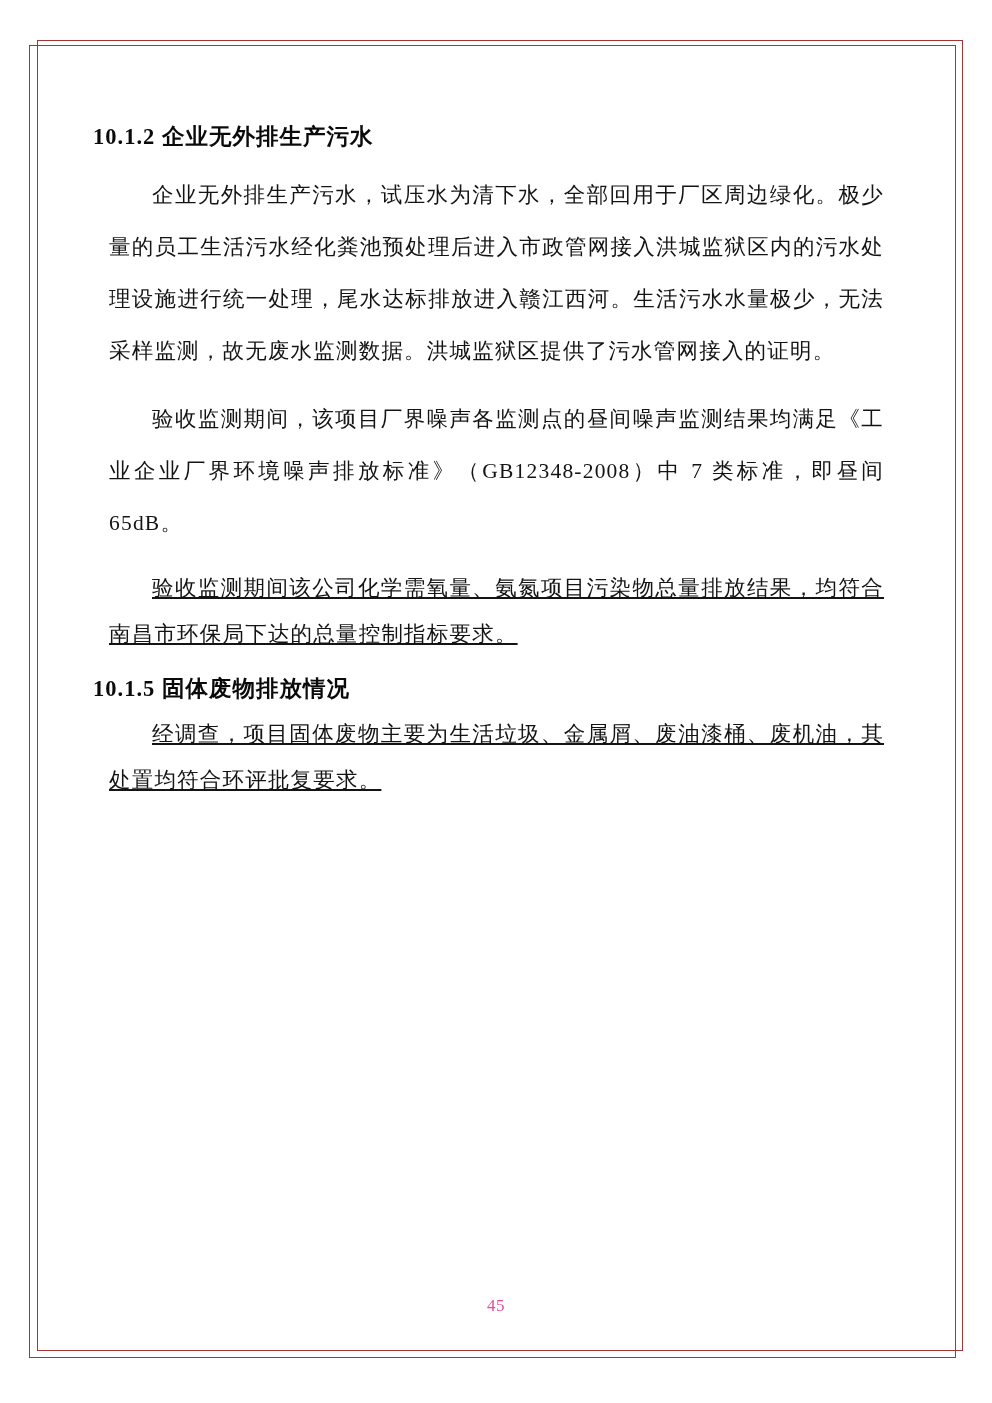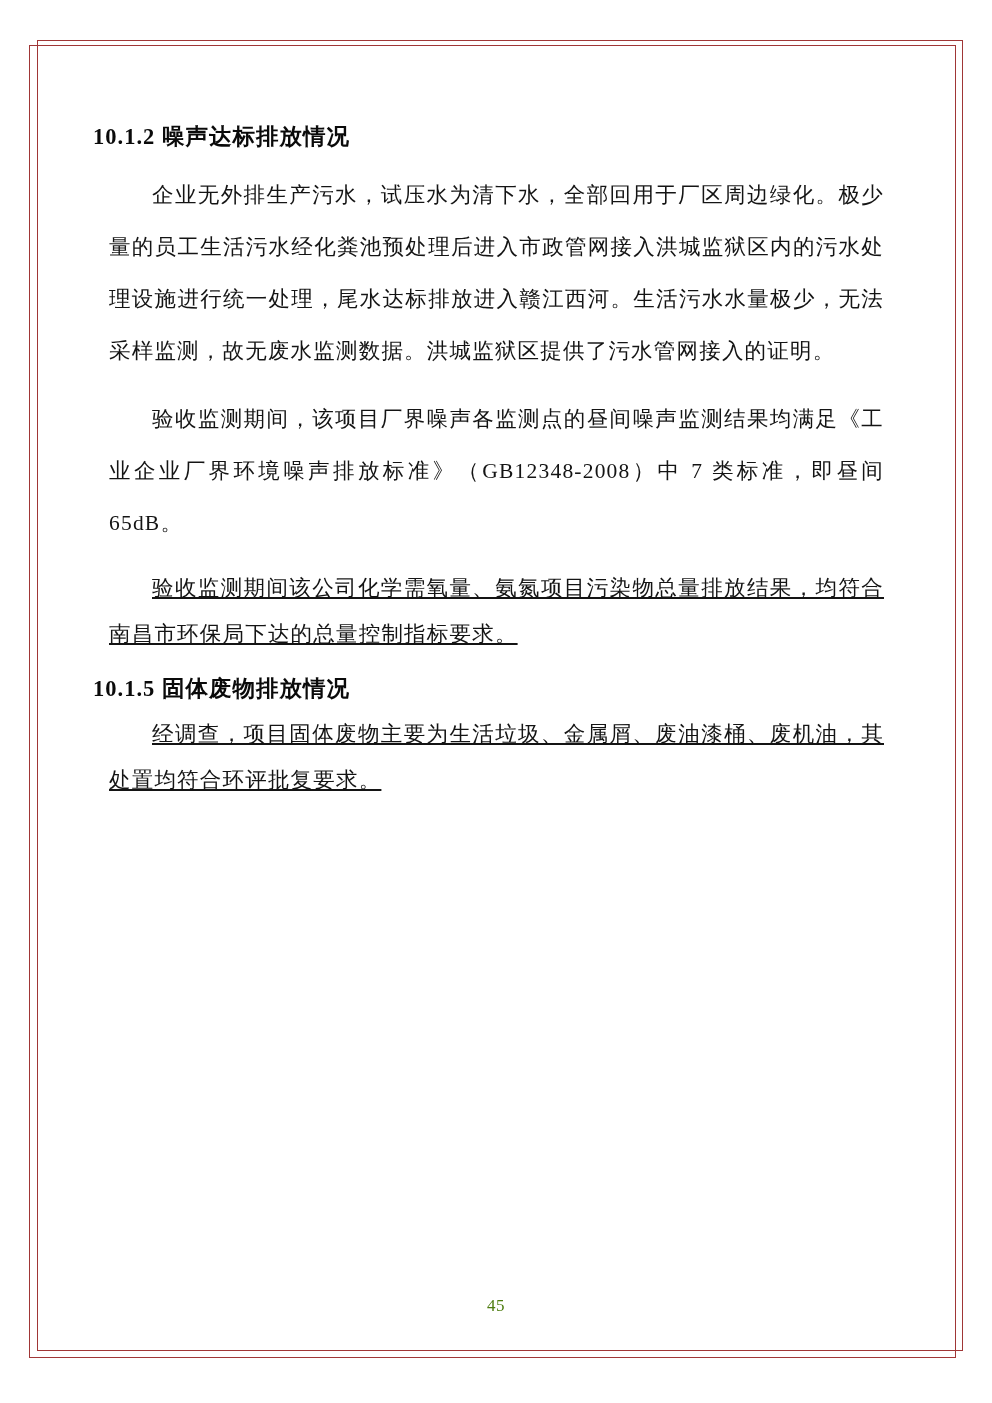--- a/index.html
+++ b/index.html
@@ -76,33 +76,33 @@
   .sec-5 .para-1     { margin-top: 0; }
 
   .page-number {
     position: absolute;
     top: 1296px;
     left: 0;
     width: 100%;
     text-align: center;
     font-size: 17px;
     letter-spacing: 0.5px;
-    color: #4d7c0f;
+    color: #ec4899;
   }
 </style>
 </head>
 <body>
 
 <div class="border-rect outer"></div>
 <div class="border-rect inner"></div>
 
 <div class="content">
 
   <section class="sec-1 loose">
-    <h2 class="section-heading">10.1.2 噪声达标排放情况</h2>
+    <h2 class="section-heading">10.1.2 企业无外排生产污水</h2>
     <p class="para">企业无外排生产污水，试压水为清下水，全部回用于厂区周边绿化。极少量的员工生活污水经化粪池预处理后进入市政管网接入洪城监狱区内的污水处理设施进行统一处理，尾水达标排放进入赣江西河。生活污水水量极少，无法采样监测，故无废水监测数据。洪城监狱区提供了污水管网接入的证明。</p>
   </section>
 
   <section class="sec-2 loose">
     <p class="para">验收监测期间，该项目厂界噪声各监测点的昼间噪声监测结果均满足《工业企业厂界环境噪声排放标准》（GB12348-2008）中 7 类标准，即昼间 65dB。</p>
   </section>
 
   <section class="sec-3 tight">
     <p class="para">验收监测期间该公司化学需氧量、氨氮项目污染物总量排放结果，均符合南昌市环保局下达的总量控制指标要求。</p>
   </section>

